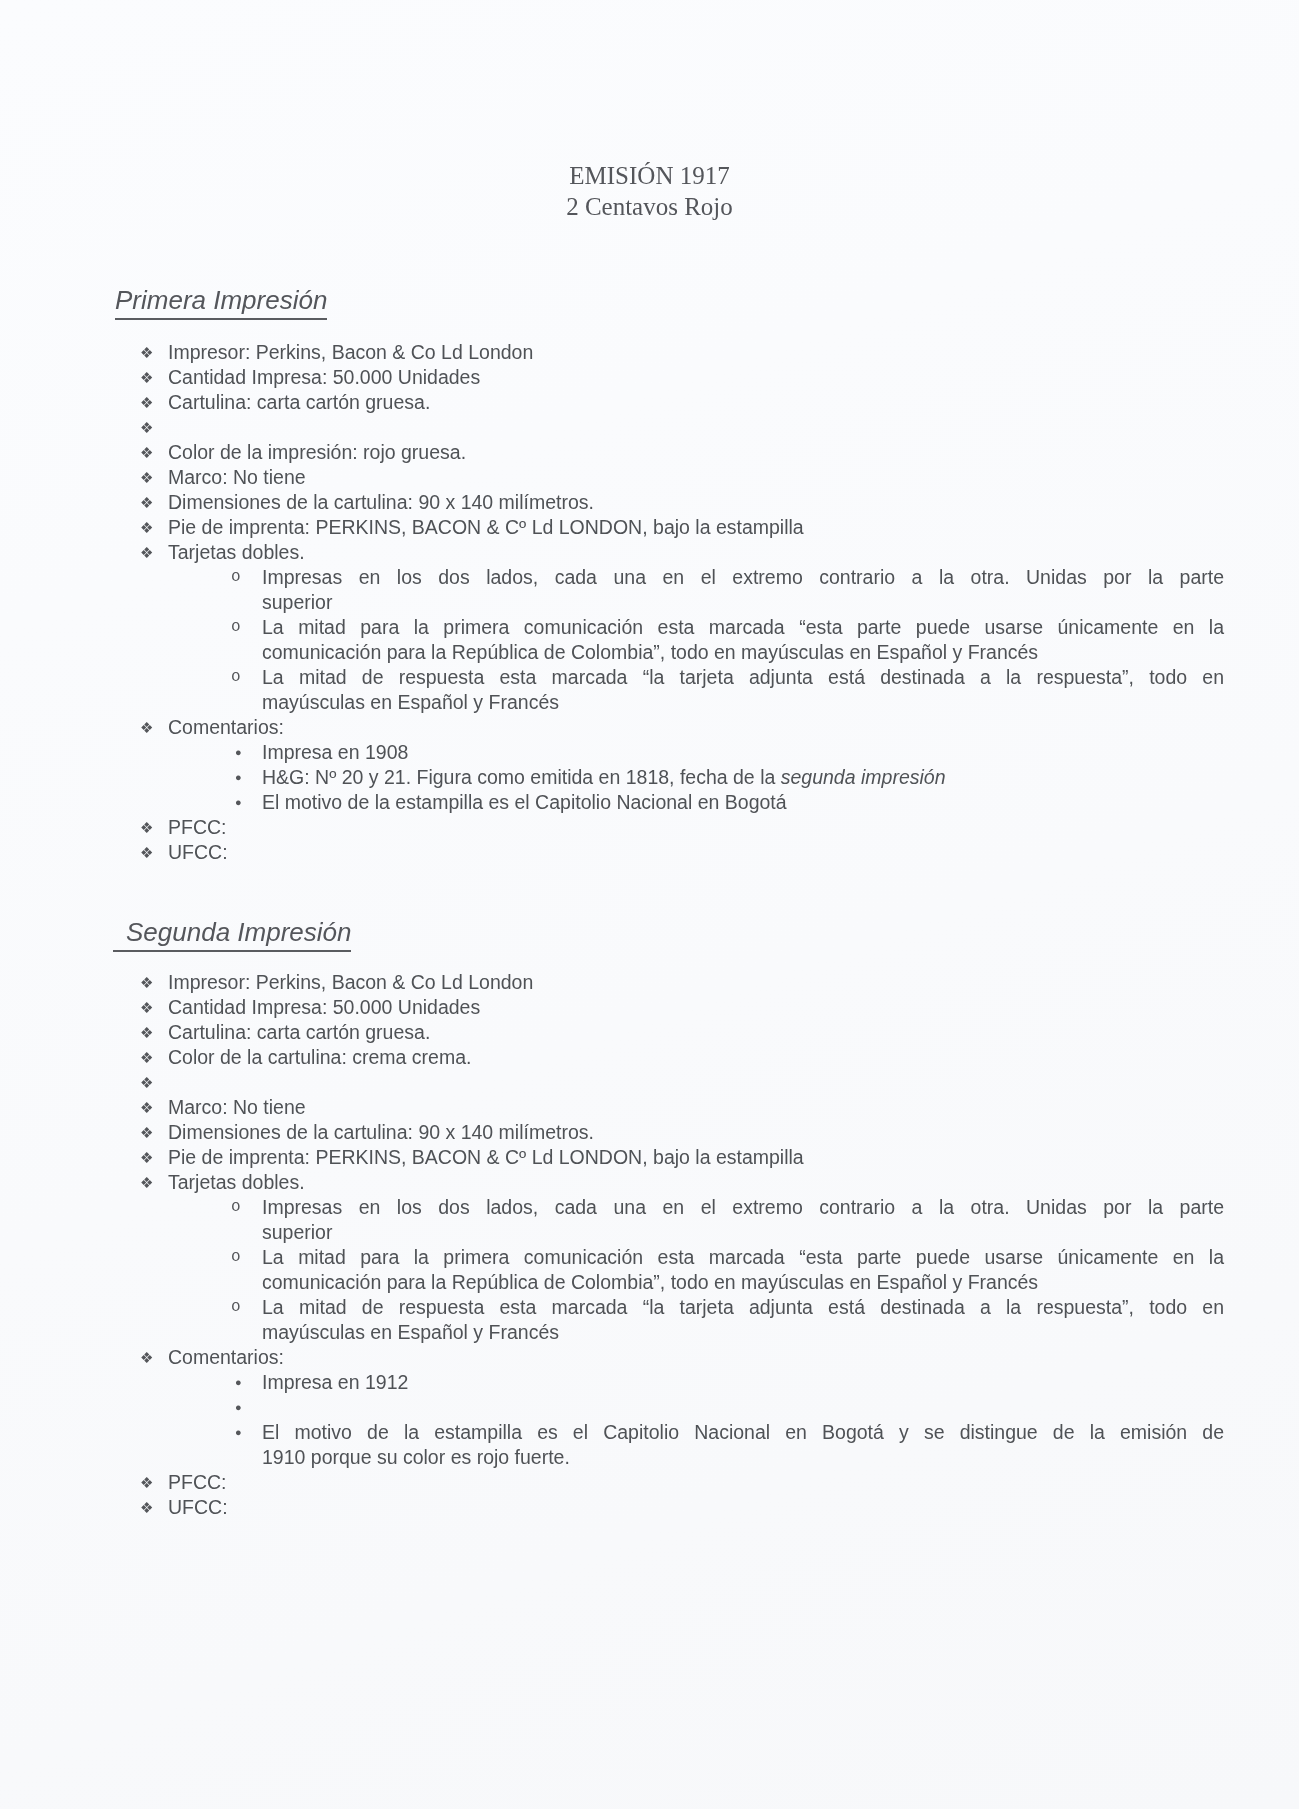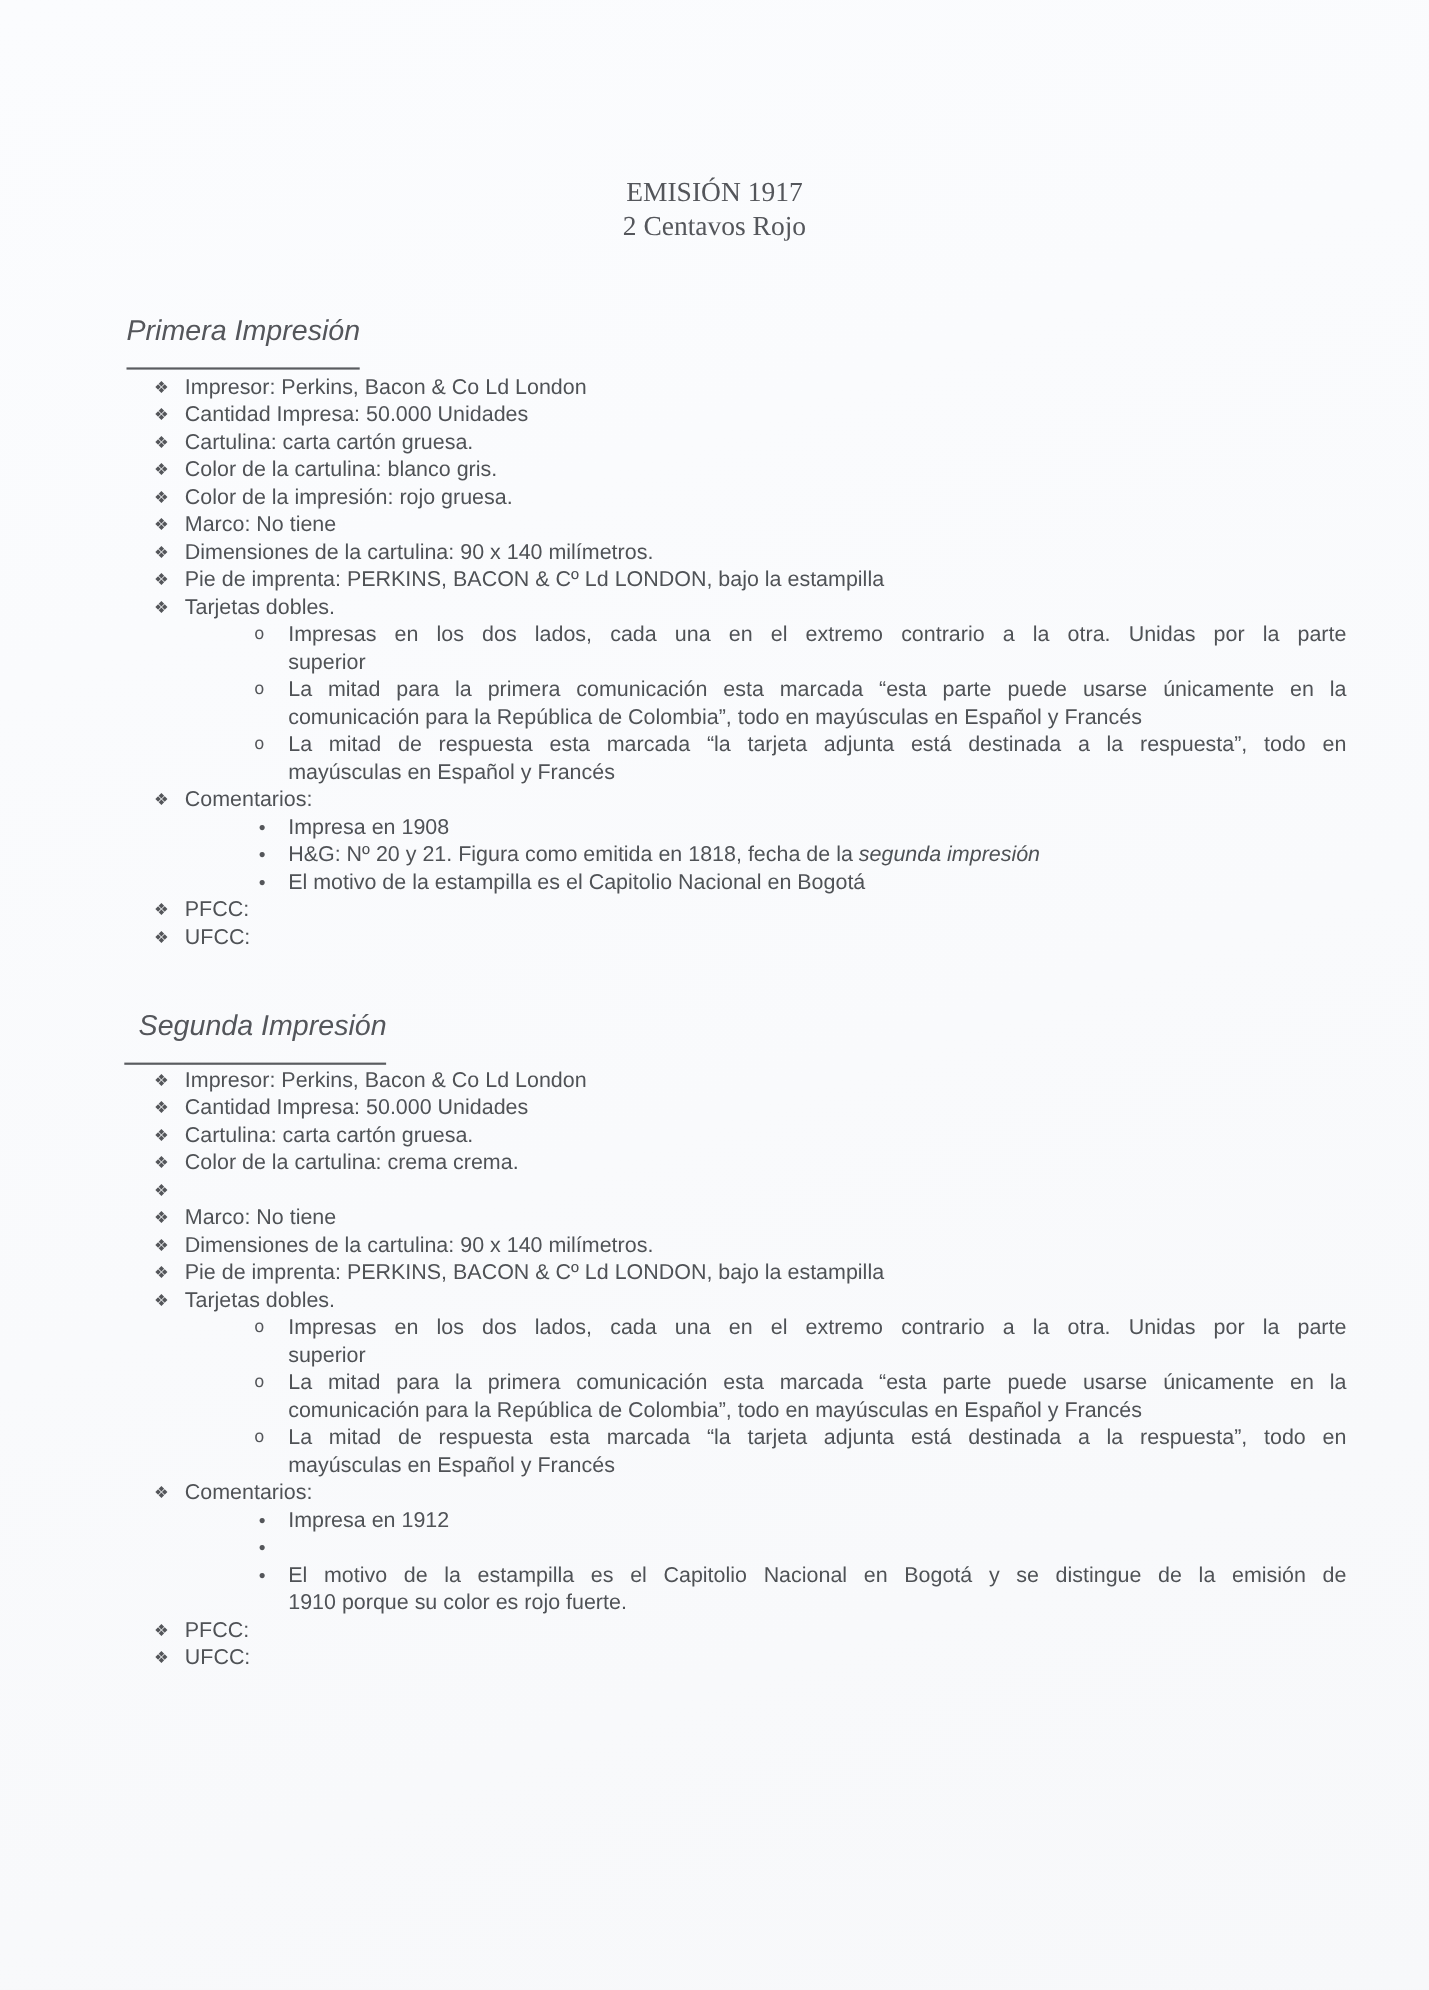--- a/index.html
+++ b/index.html
@@ -26,21 +26,21 @@
   
   .heading{
     position:absolute;
     font-size:26px;line-height:30px;
     font-style:italic;
     color:#54565b;
   }
   .heading .hd{
     display:inline-block;
     border-bottom:2px solid #5a5c60;
-    padding-bottom:19px;
+    padding-bottom:3px;
   }
   .heading-1{top:285px;left:115px;}
   .heading-2{top:917px;left:113px;}
   .heading-2 .hd{padding-left:13px;}
   
   .list{
     position:absolute;left:0;width:1299px;
     font-size:19.5px;line-height:25px;
   }
   .list-1{top:340px;}
@@ -92,23 +92,20 @@
         </div>
       </div>
       <div class="row l1">
         <span class="bullet">❖</span>
         <div class="txt">
           <div class="ln">Cartulina: carta cartón gruesa.</div>
         </div>
       </div>
       <div class="row l1">
         <span class="bullet">❖</span>
-        <div class="txt">
-          <div class="ln">Color de la cartulina: blanco gris.</div>
-        </div>
       </div>
       <div class="row l1">
         <span class="bullet">❖</span>
         <div class="txt">
           <div class="ln">Color de la impresión: rojo gruesa.</div>
         </div>
       </div>
       <div class="row l1">
         <span class="bullet">❖</span>
         <div class="txt">

